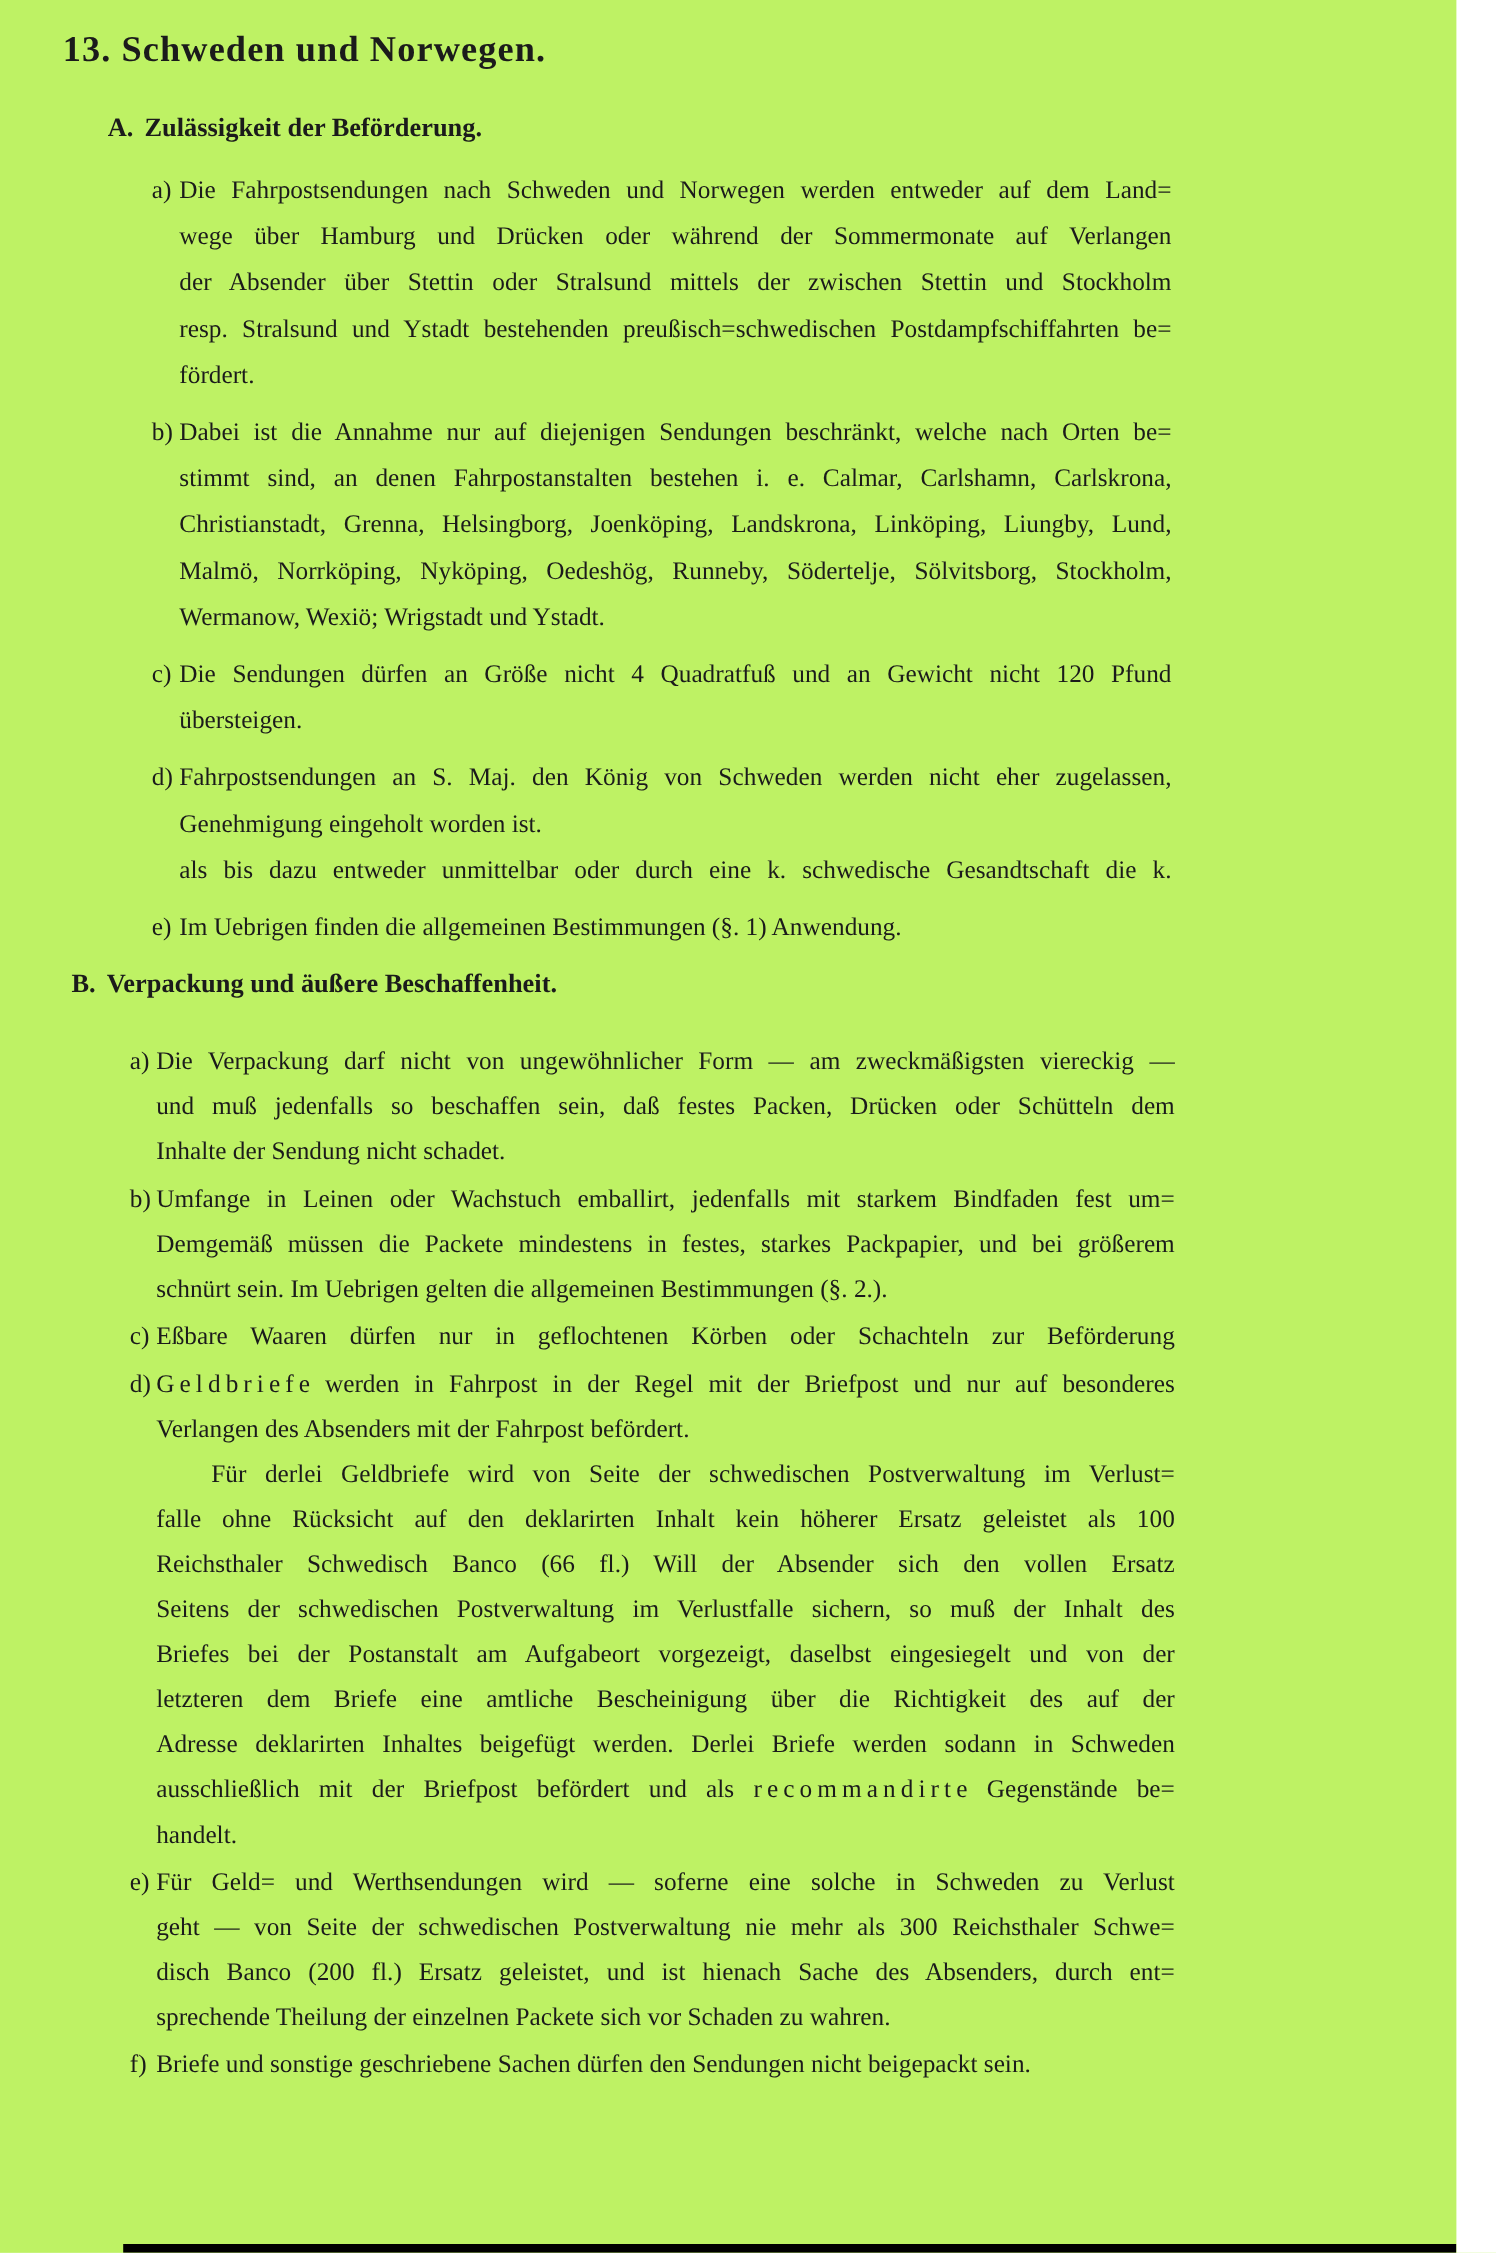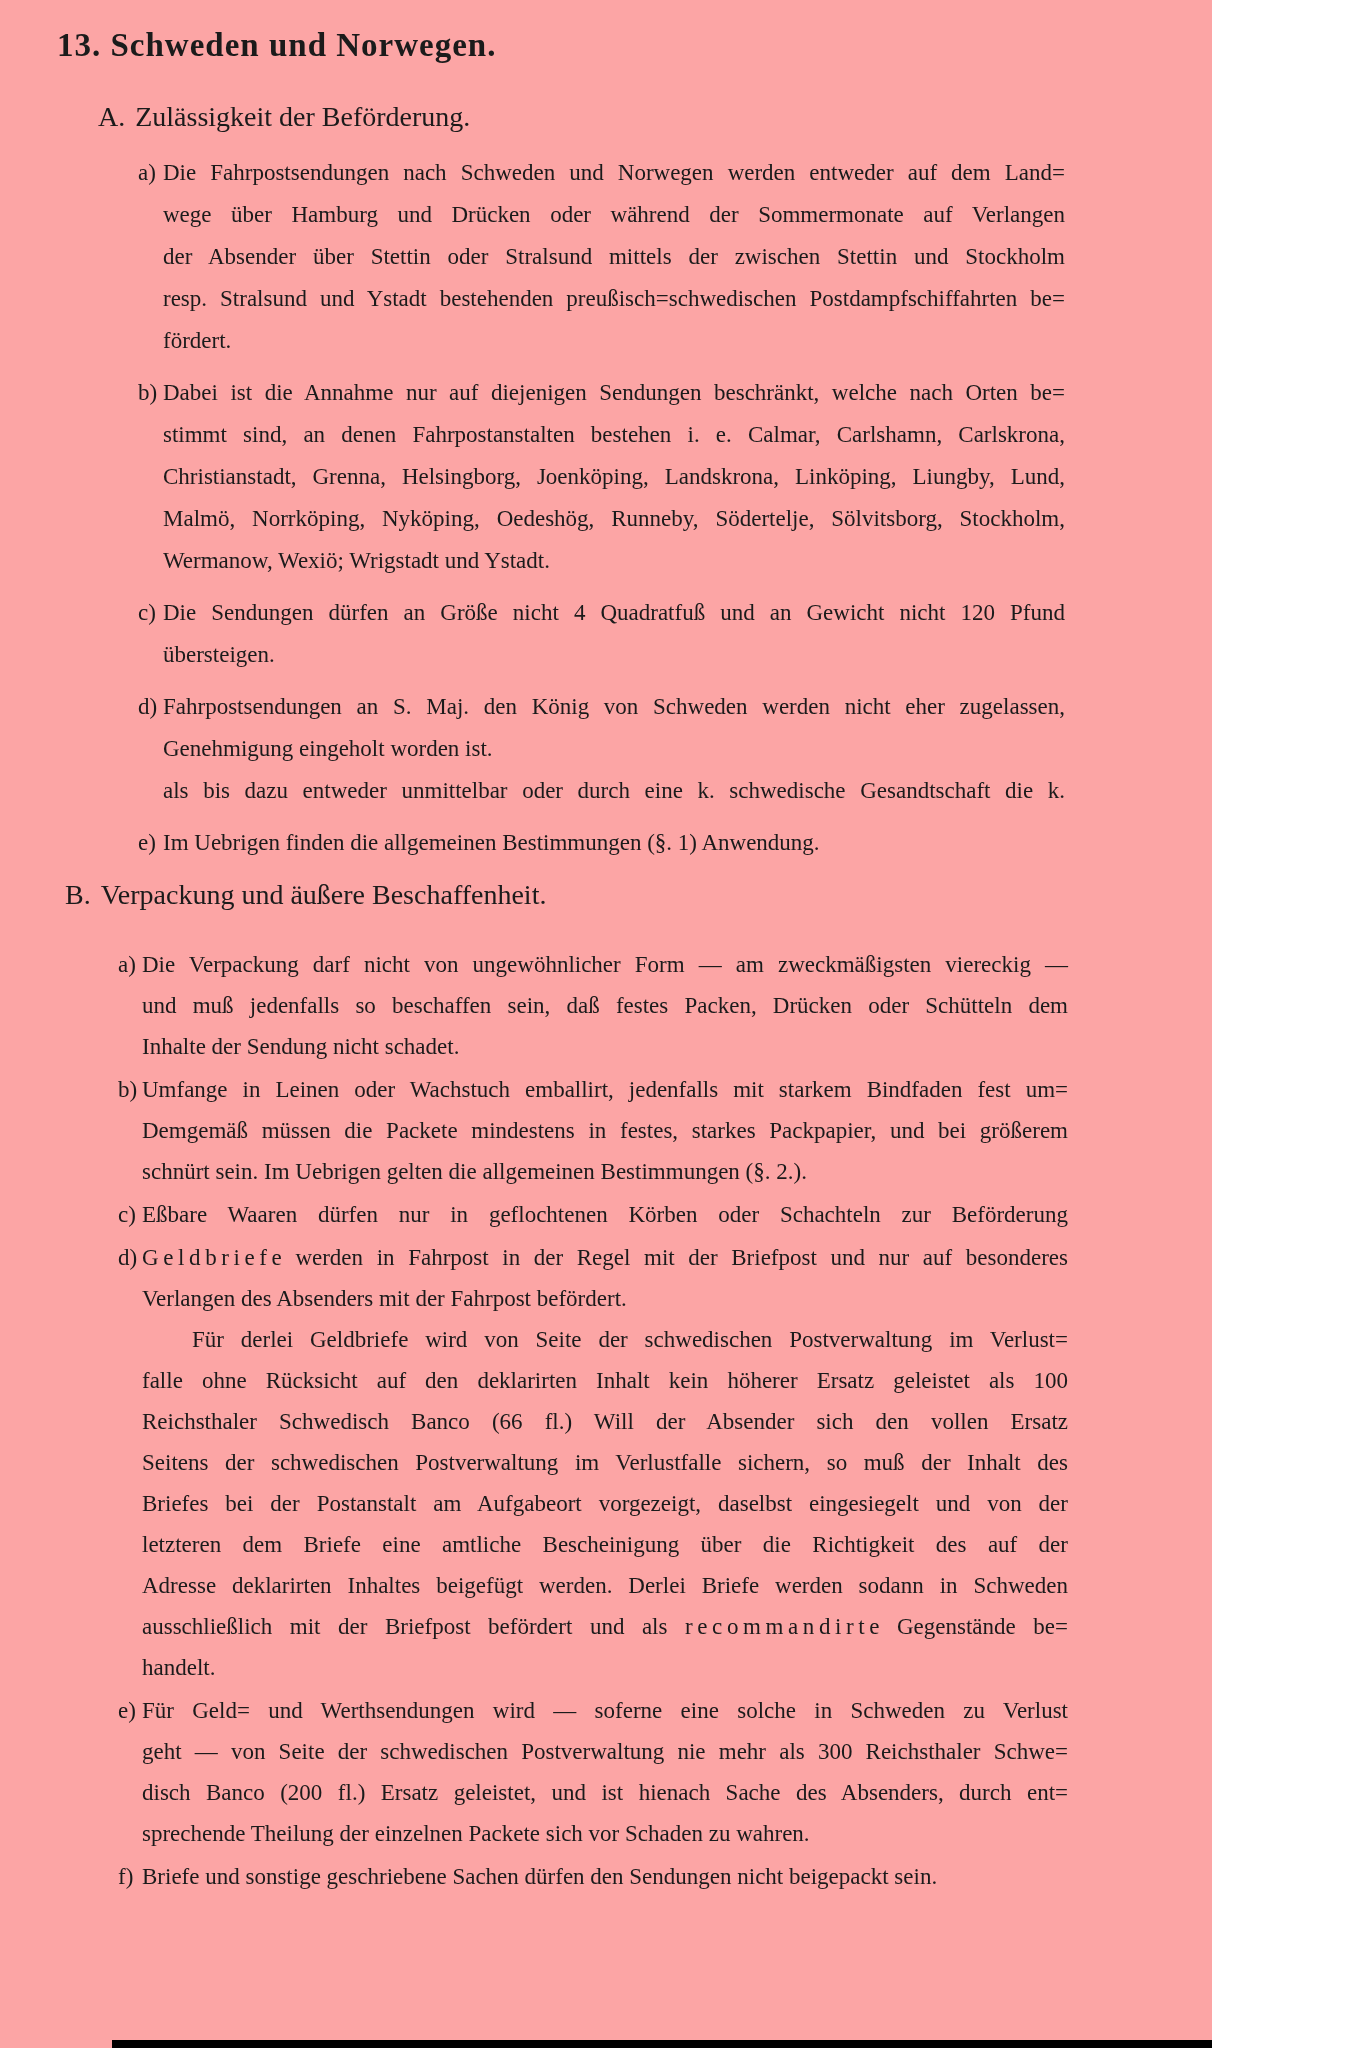--- a/index.html
+++ b/index.html
@@ -4,35 +4,35 @@
 <style>
   html, body { margin: 0; padding: 0; }
   body {
     width: 1360px; height: 2048px;
     background: #ffffff;
     font-family: "Liberation Serif", serif;
     color: #1b1b1b;
   }
   .page {
     position: relative;
-    width: 1212px; height: 2048px;
+    width: 1324px; height: 2048px;
     overflow: hidden;
-    background: #fca5a5;
+    background: #bef264;
   }
   .content { padding-top: 24px; }
   .title {
     margin: 0 0 34px 57px;
     font-size: 33px;
     font-weight: bold;
     letter-spacing: 1px;
     line-height: 42px;
   }
   .section-heading {
-    font-size: 28px;
-    font-weight: normal;
+    font-size: 24px;
+    font-weight: bold;
     line-height: 34px;
   }
   .heading-A { margin: 0 0 18px 98px; }
   .heading-B { margin: 14px 0 32px 65px; }
   .sec-label { margin-right: 10px; }
   .items { }
   .items-A { margin-left: 138px; }
   .items-B { margin-left: 118px; }
   .item { position: relative; box-sizing: border-box; }
   .items-A .item { width: 927px; padding-left: 25px; margin-bottom: 10px; }

